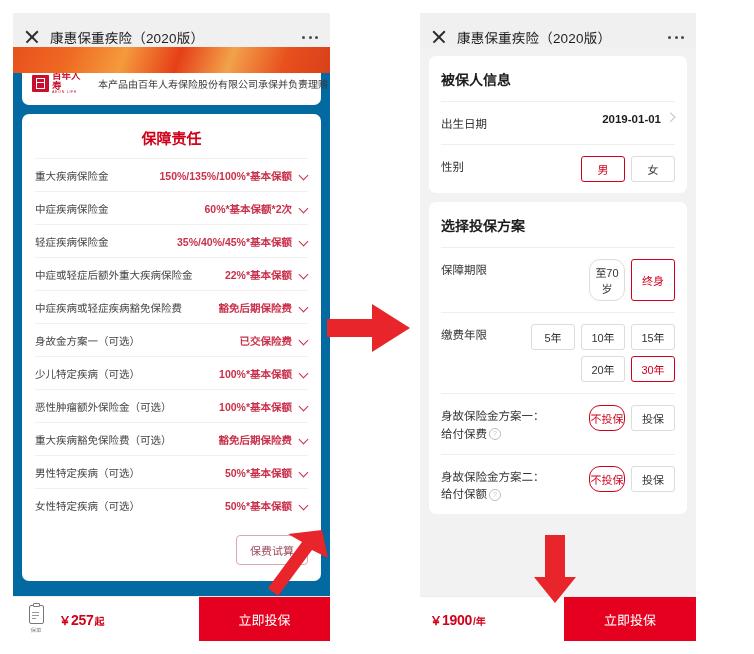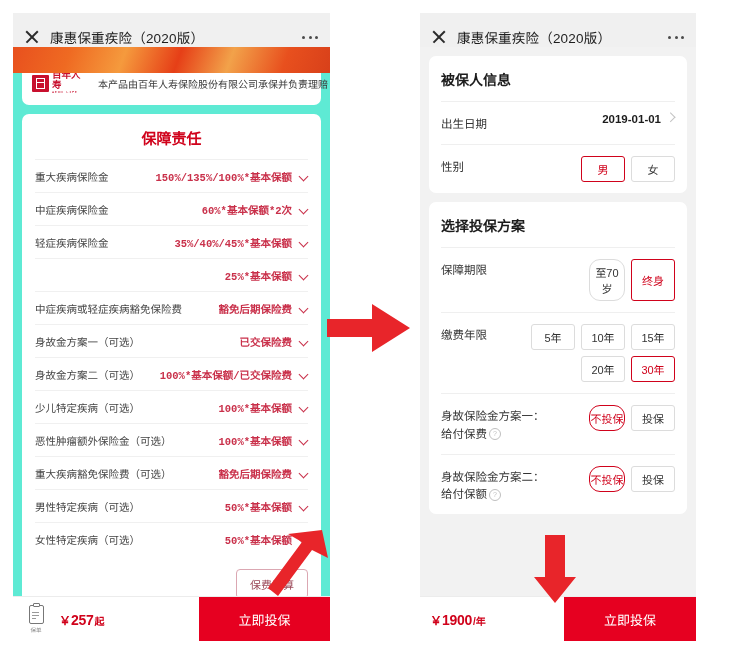--- a/index.html
+++ b/index.html
@@ -42,23 +42,22 @@
     font-size:13.5px;color:#1d1d1d;letter-spacing:.2px;white-space:nowrap;
   }
   .tb-more{
     margin-left:auto;display:flex;gap:3.5px;align-items:center;
   }
   .tb-more i{display:block;width:3px;height:3px;border-radius:50%;background:#4a4a4a;}
 
   
   .body-scroll{
     position:absolute;left:0;right:0;top:34px;bottom:44px;
-    background:#5eead4;
+    background:#0369a1;
     overflow:hidden;
-    font-family:Liberation Mono, monospace;
   }
   .hero{
     height:26px;
     background:linear-gradient(110deg,#e8501e 0%,#ef6a22 18%,#f59a3d 35%,#e63f17 52%,#f2a24a 68%,#e8501e 85%,#d8401a 100%);
     position:relative;
   }
   .hero::after{
     content:"";position:absolute;left:0;right:0;bottom:0;height:10px;
     background:linear-gradient(180deg,rgba(255,255,255,0) 0%,rgba(242,242,242,.0) 100%);
   }
@@ -261,36 +260,32 @@
             <span class="liab-name">中症疾病保险金</span>
             <span class="liab-val">60%*基本保额*2次</span>
             <span class="chev"></span>
           </div>
           <div class="liab">
             <span class="liab-name">轻症疾病保险金</span>
             <span class="liab-val">35%/40%/45%*基本保额</span>
             <span class="chev"></span>
           </div>
           <div class="liab">
-            <span class="liab-val">25%*基本保额</span>
+            <span class="liab-name">中症或轻症后额外重大疾病保险金</span>
+            <span class="liab-val">22%*基本保额</span>
             <span class="chev"></span>
           </div>
           <div class="liab">
             <span class="liab-name">中症疾病或轻症疾病豁免保险费</span>
             <span class="liab-val">豁免后期保险费</span>
             <span class="chev"></span>
           </div>
           <div class="liab">
             <span class="liab-name">身故金方案一（可选）</span>
             <span class="liab-val">已交保险费</span>
-            <span class="chev"></span>
-          </div>
-          <div class="liab">
-            <span class="liab-name">身故金方案二（可选）</span>
-            <span class="liab-val">100%*基本保额/已交保险费</span>
             <span class="chev"></span>
           </div>
           <div class="liab">
             <span class="liab-name">少儿特定疾病（可选）</span>
             <span class="liab-val">100%*基本保额</span>
             <span class="chev"></span>
           </div>
           <div class="liab">
             <span class="liab-name">恶性肿瘤额外保险金（可选）</span>
             <span class="liab-val">100%*基本保额</span>

